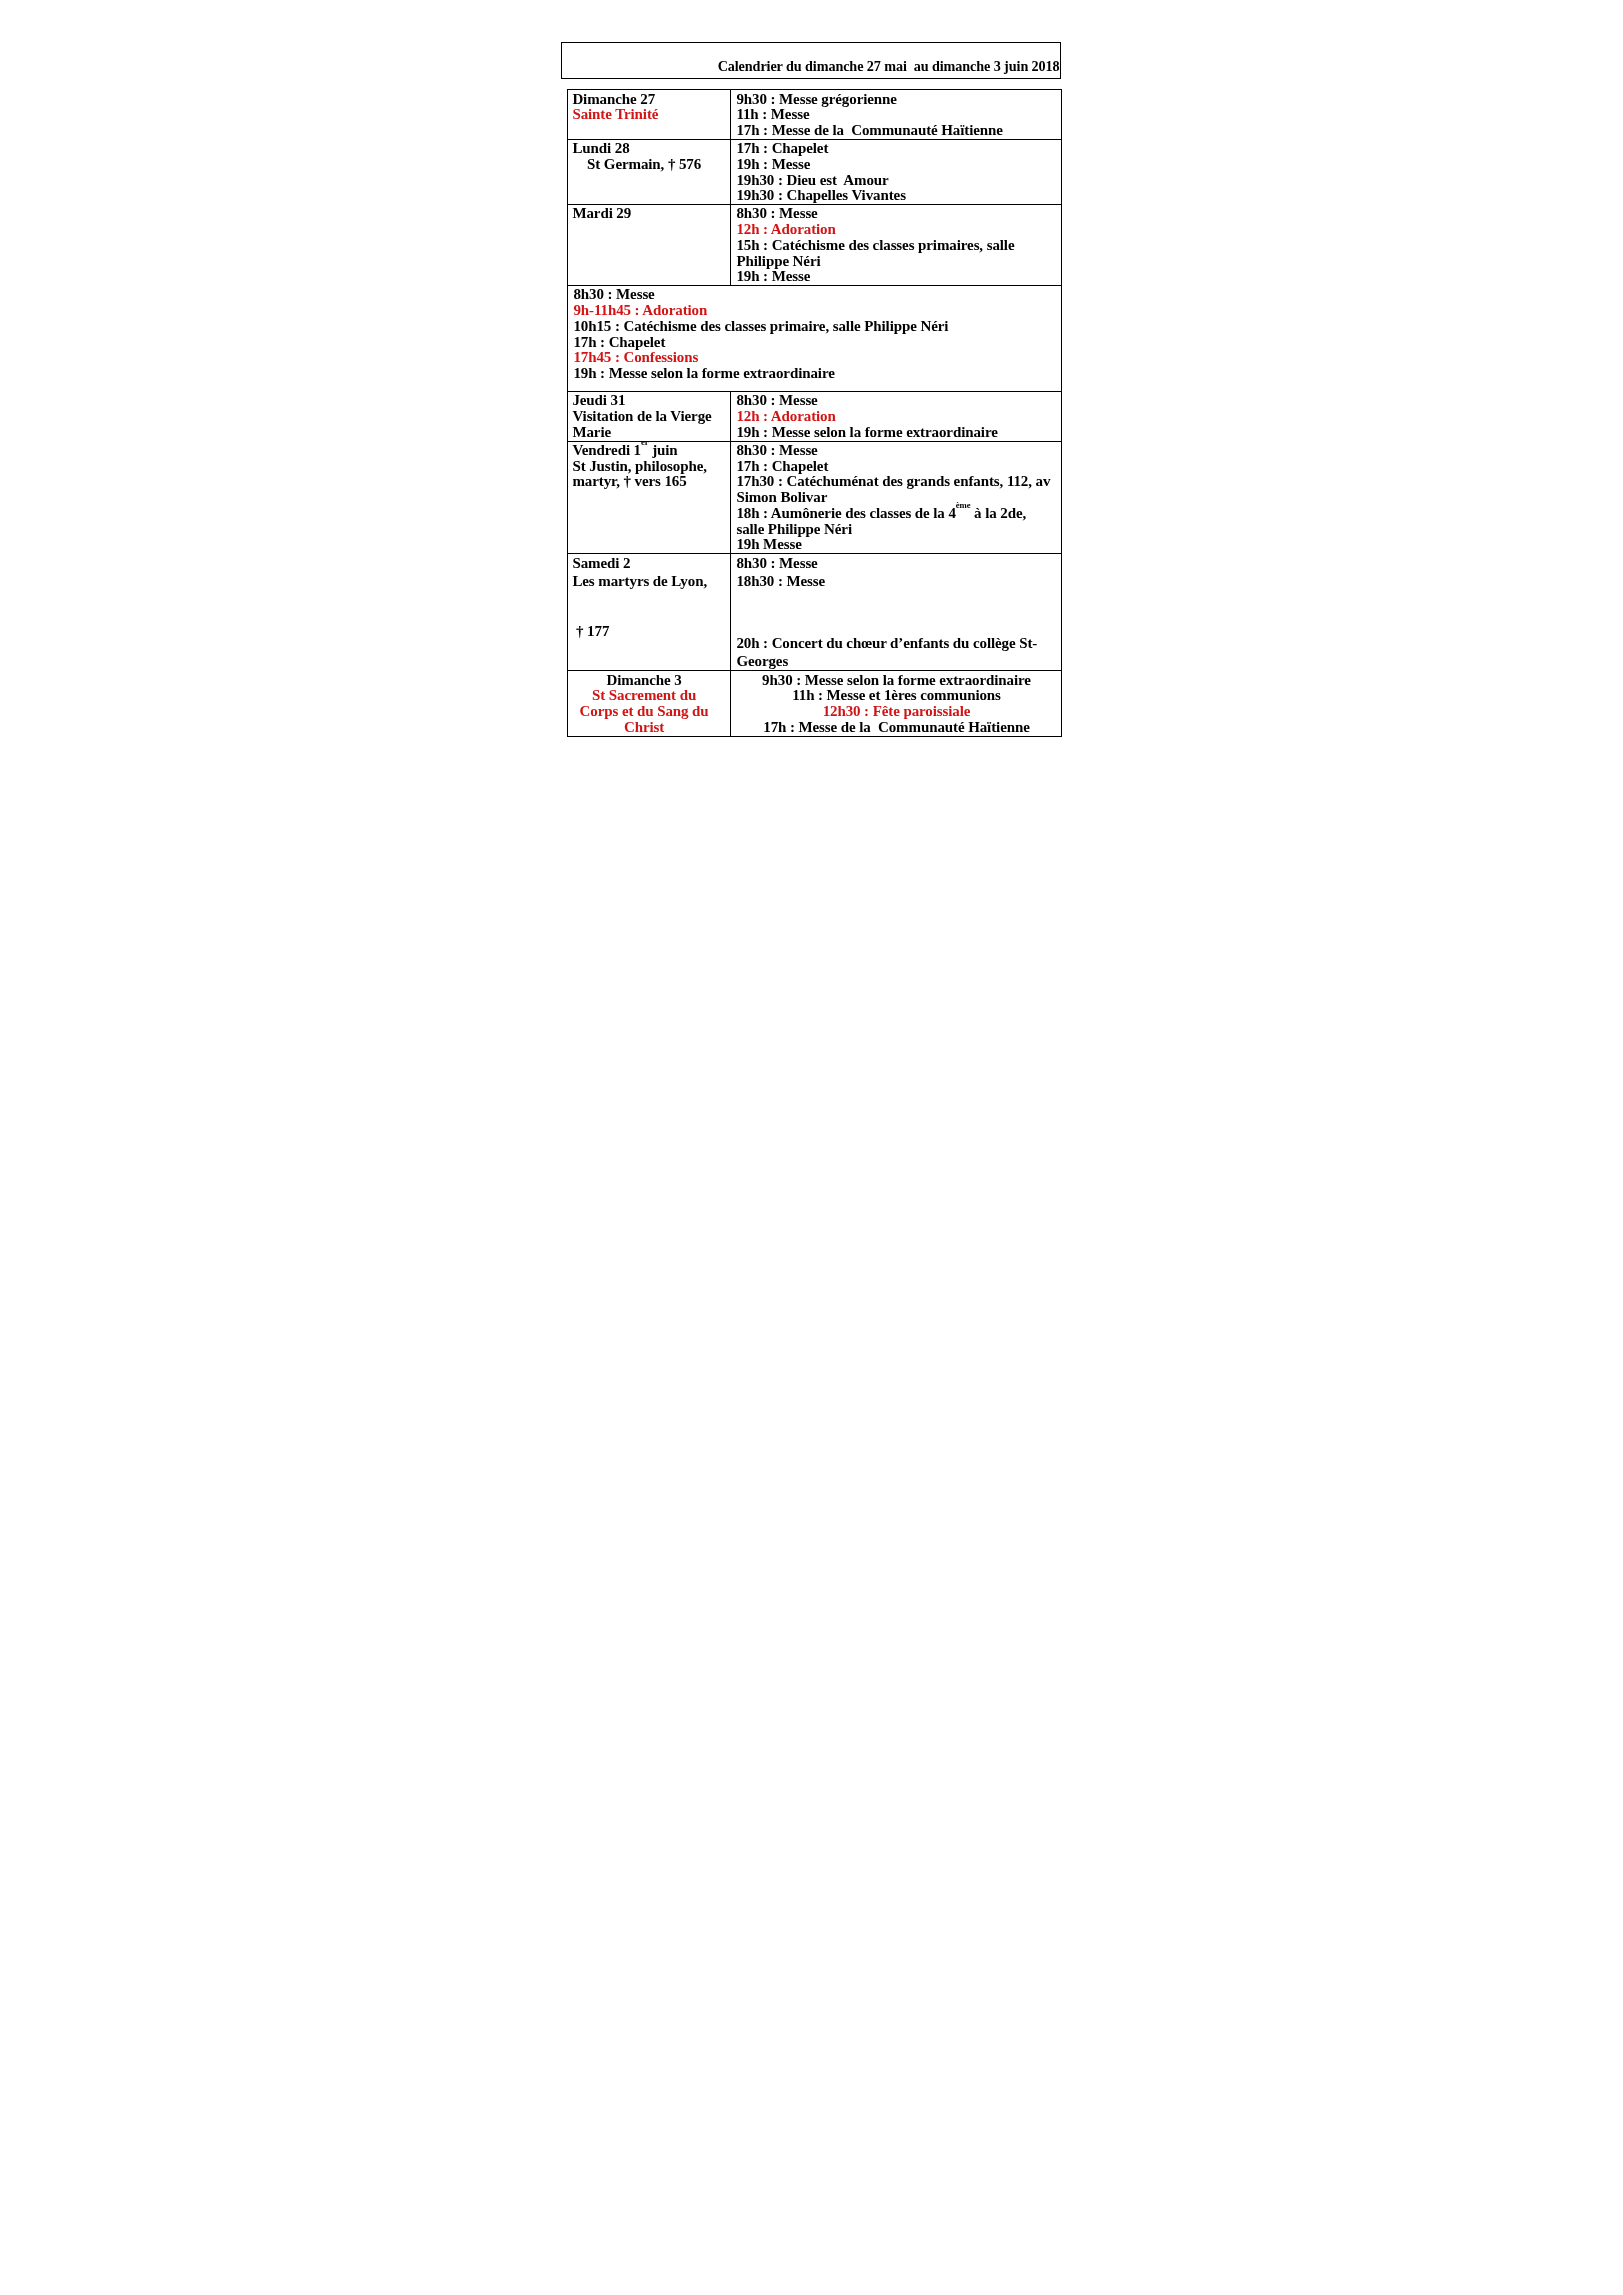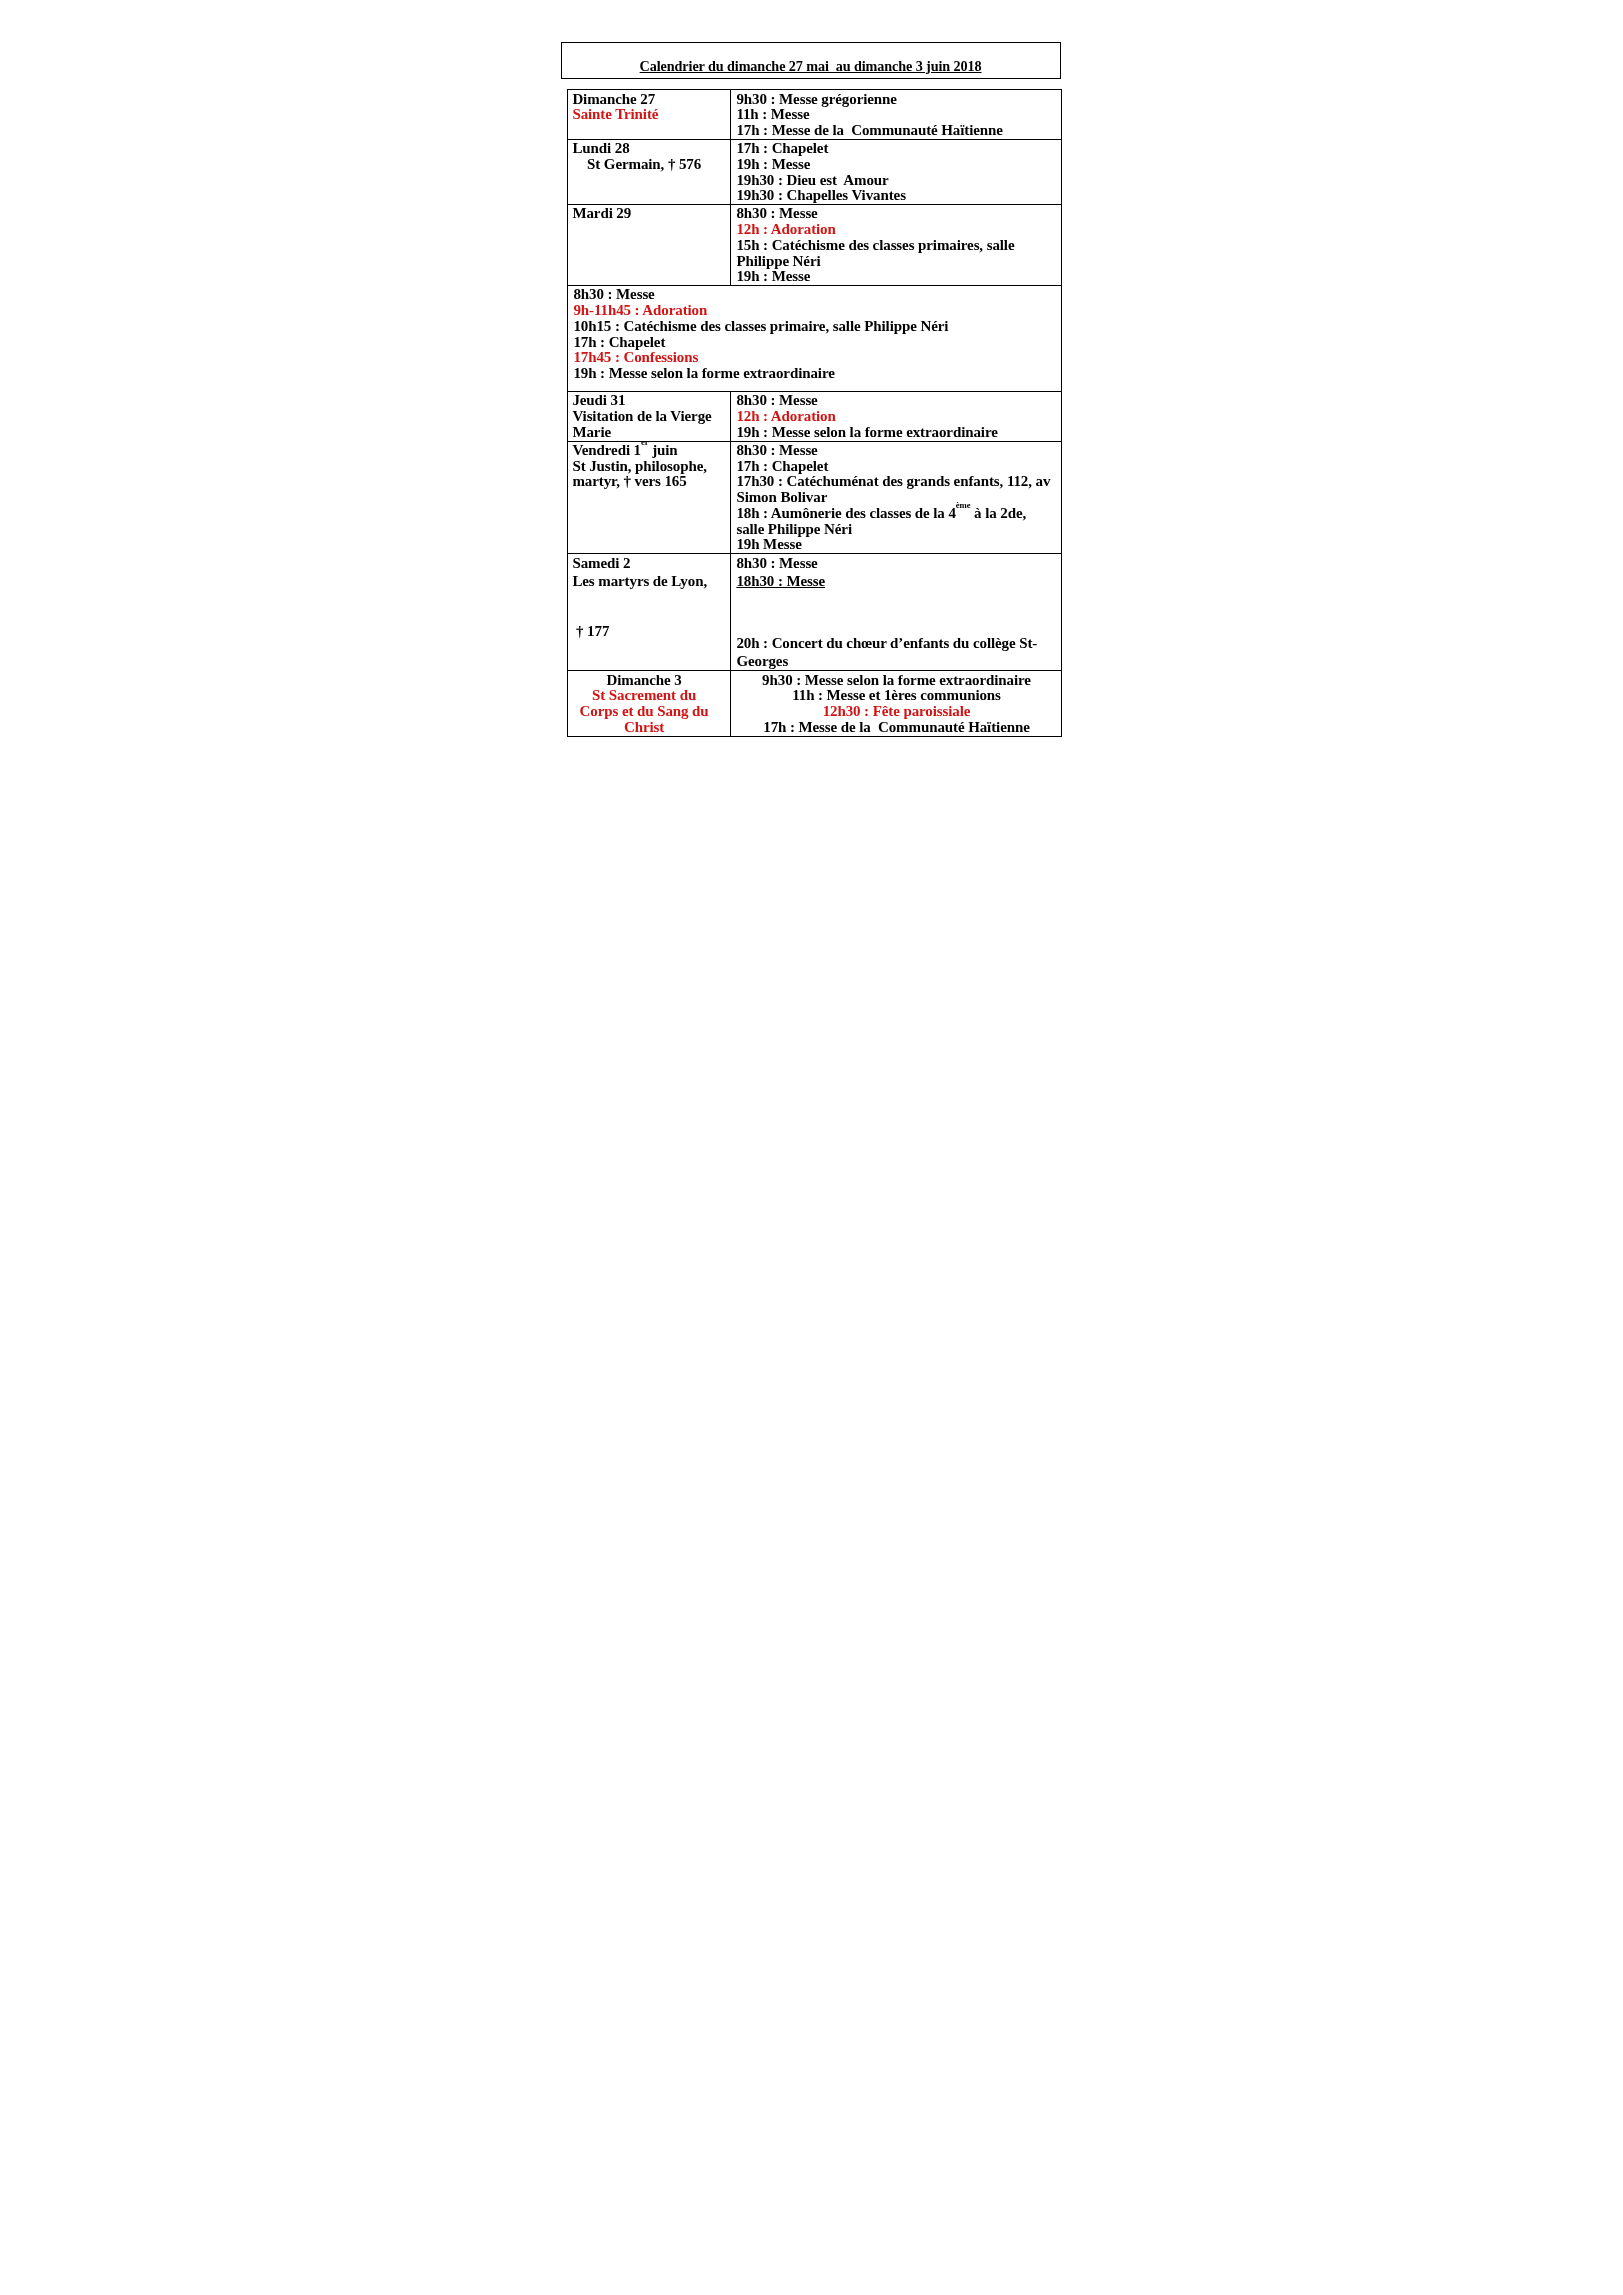--- a/index.html
+++ b/index.html
@@ -15,23 +15,22 @@
     margin: 0 auto;
   }
   .title-box {
     position: absolute;
     left: 19.6px;
     top: 42px;
     width: 500px;
     height: 37px;
     border: 1.5px solid #000000;
     display: flex;
-    justify-content: center;
+    justify-content: flex-end;
     align-items: flex-end;
-    text-decoration: underline;
   }
   .title-text {
     font-size: 14.2px;
     line-height: 1.1;
     padding-bottom: 3.4px;
     white-space: pre-wrap;
     letter-spacing: -0.1px;
   }
   .cal-table {
     position: absolute;
@@ -156,21 +155,21 @@
     </div>
 
     <div class="row r6 row-loose">
       <div class="day-cell">
         <div class="line" style="color: rgb(0, 0, 0);">Samedi 2</div>
         <div class="line" style="color: rgb(0, 0, 0);">Les martyrs de Lyon,</div>
         <div class="line" style="color: rgb(0, 0, 0); margin-top: 32px;"> † 177</div>
       </div>
       <div class="events-cell">
         <div class="line" style="color: rgb(0, 0, 0);">8h30 : Messe</div>
-        <div class="line" style="color: rgb(0, 0, 0); text-decoration: underline;">18h30 : Messe</div>
+        <div class="line" style="color: rgb(0, 0, 0);">18h30 : Messe</div>
         <div class="line" style="color: rgb(0, 0, 0); margin-top: 44px;">20h : Concert du chœur d’enfants du collège St-Georges</div>
       </div>
     </div>
 
     <div class="row r7">
       <div class="day-cell">
         <div class="line" style="color: rgb(0, 0, 0);">Dimanche 3</div>
         <div class="line" style="color: rgb(210, 20, 20);">St Sacrement du Corps et du Sang du Christ</div>
       </div>
       <div class="events-cell">

